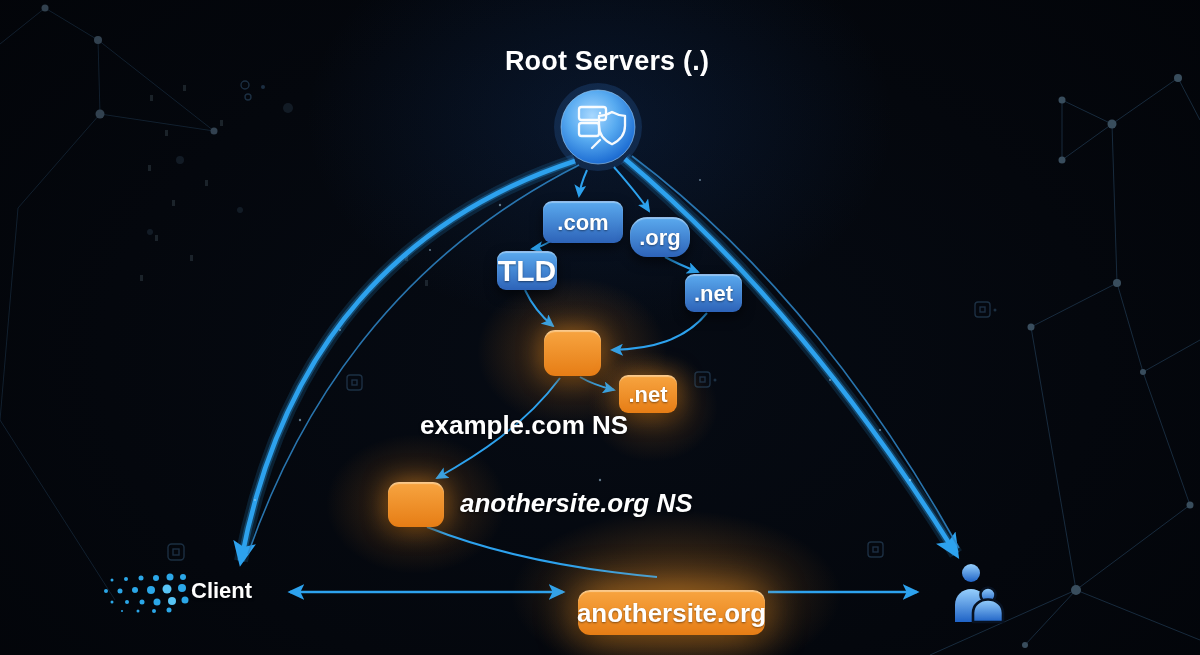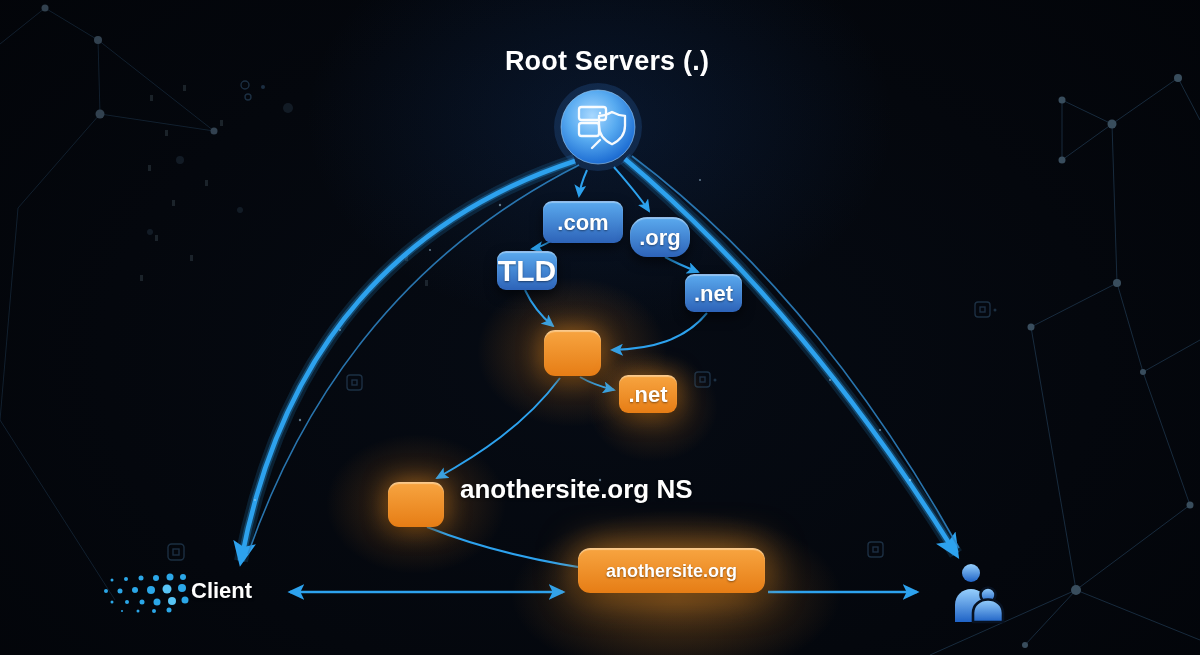--- a/index.html
+++ b/index.html
@@ -28,28 +28,28 @@
     border-radius:11px;border-top:1px solid rgba(255,225,180,.75);
     box-shadow:0 0 24px rgba(243,146,33,.55), 0 4px 10px rgba(0,0,0,.45), inset 0 1px 1px rgba(255,240,210,.45);
     font-size:22px;}
   .n-com{left:535px;top:201px;width:80px;height:41px;margin-left:8px;}
   .n-org{left:630px;top:217px;width:60px;height:39px;border-radius:17px;}
   .n-tld{left:497px;top:251px;width:60px;height:38px;font-size:30px;}
   .n-netb{left:685px;top:274px;width:57px;height:37px;}
   .n-ns1{left:544px;top:330px;width:57px;height:45px;}
   .n-neto{left:619px;top:375px;width:58px;height:37px;border-radius:9px;}
   .n-ns2{left:388px;top:482px;width:56px;height:44px;}
-  .n-site{left:578px;top:548px;width:187px;height:44px;font-size:18px;border-radius:12px;
+  .n-site{left:578px;top:590px;width:187px;height:44px;font-size:26px;border-radius:12px;
     box-shadow:0 0 38px rgba(246,152,40,.65), 0 4px 12px rgba(0,0,0,.5), inset 0 1px 1px rgba(255,240,210,.5);}
   .toplabel{position:absolute;left:457px;top:46px;width:300px;text-align:center;
     font-size:27px;font-weight:700;letter-spacing:.2px;}
   .freelabel{position:absolute;font-size:26px;font-weight:600;white-space:nowrap;
     text-shadow:0 1px 3px rgba(0,0,0,.6);}
   .l-example{left:420px;top:410px;}
-  .l-anotherns{left:460px;top:474px;}
+  .l-anotherns{left:460px;top:488px;font-style:italic;}
   .l-client{left:191px;top:578px;font-size:22px;}
 </style>
 </head>
 <body>
 
 <div class="stage">
 
   <div class="glow orange1"></div>
   <div class="glow orange2"></div>
   <div class="glow orange3"></div>
@@ -259,15 +259,16 @@
   <div class="node blue n-com">.com</div>
   <div class="node blue n-org">.org</div>
   <div class="node blue n-tld">TLD</div>
   <div class="node blue n-netb">.net</div>
 
   <div class="node orange n-ns1"></div>
   <div class="node orange n-neto">.net</div>
   <div class="node orange n-ns2"></div>
   <div class="node orange n-site">anothersite.org</div>
 
+  <div class="freelabel l-example">example.com NS</div>
   <div class="freelabel l-anotherns">anothersite.org NS</div>
   <div class="freelabel l-client">Client</div>
 </div>
 
 </body></html>

